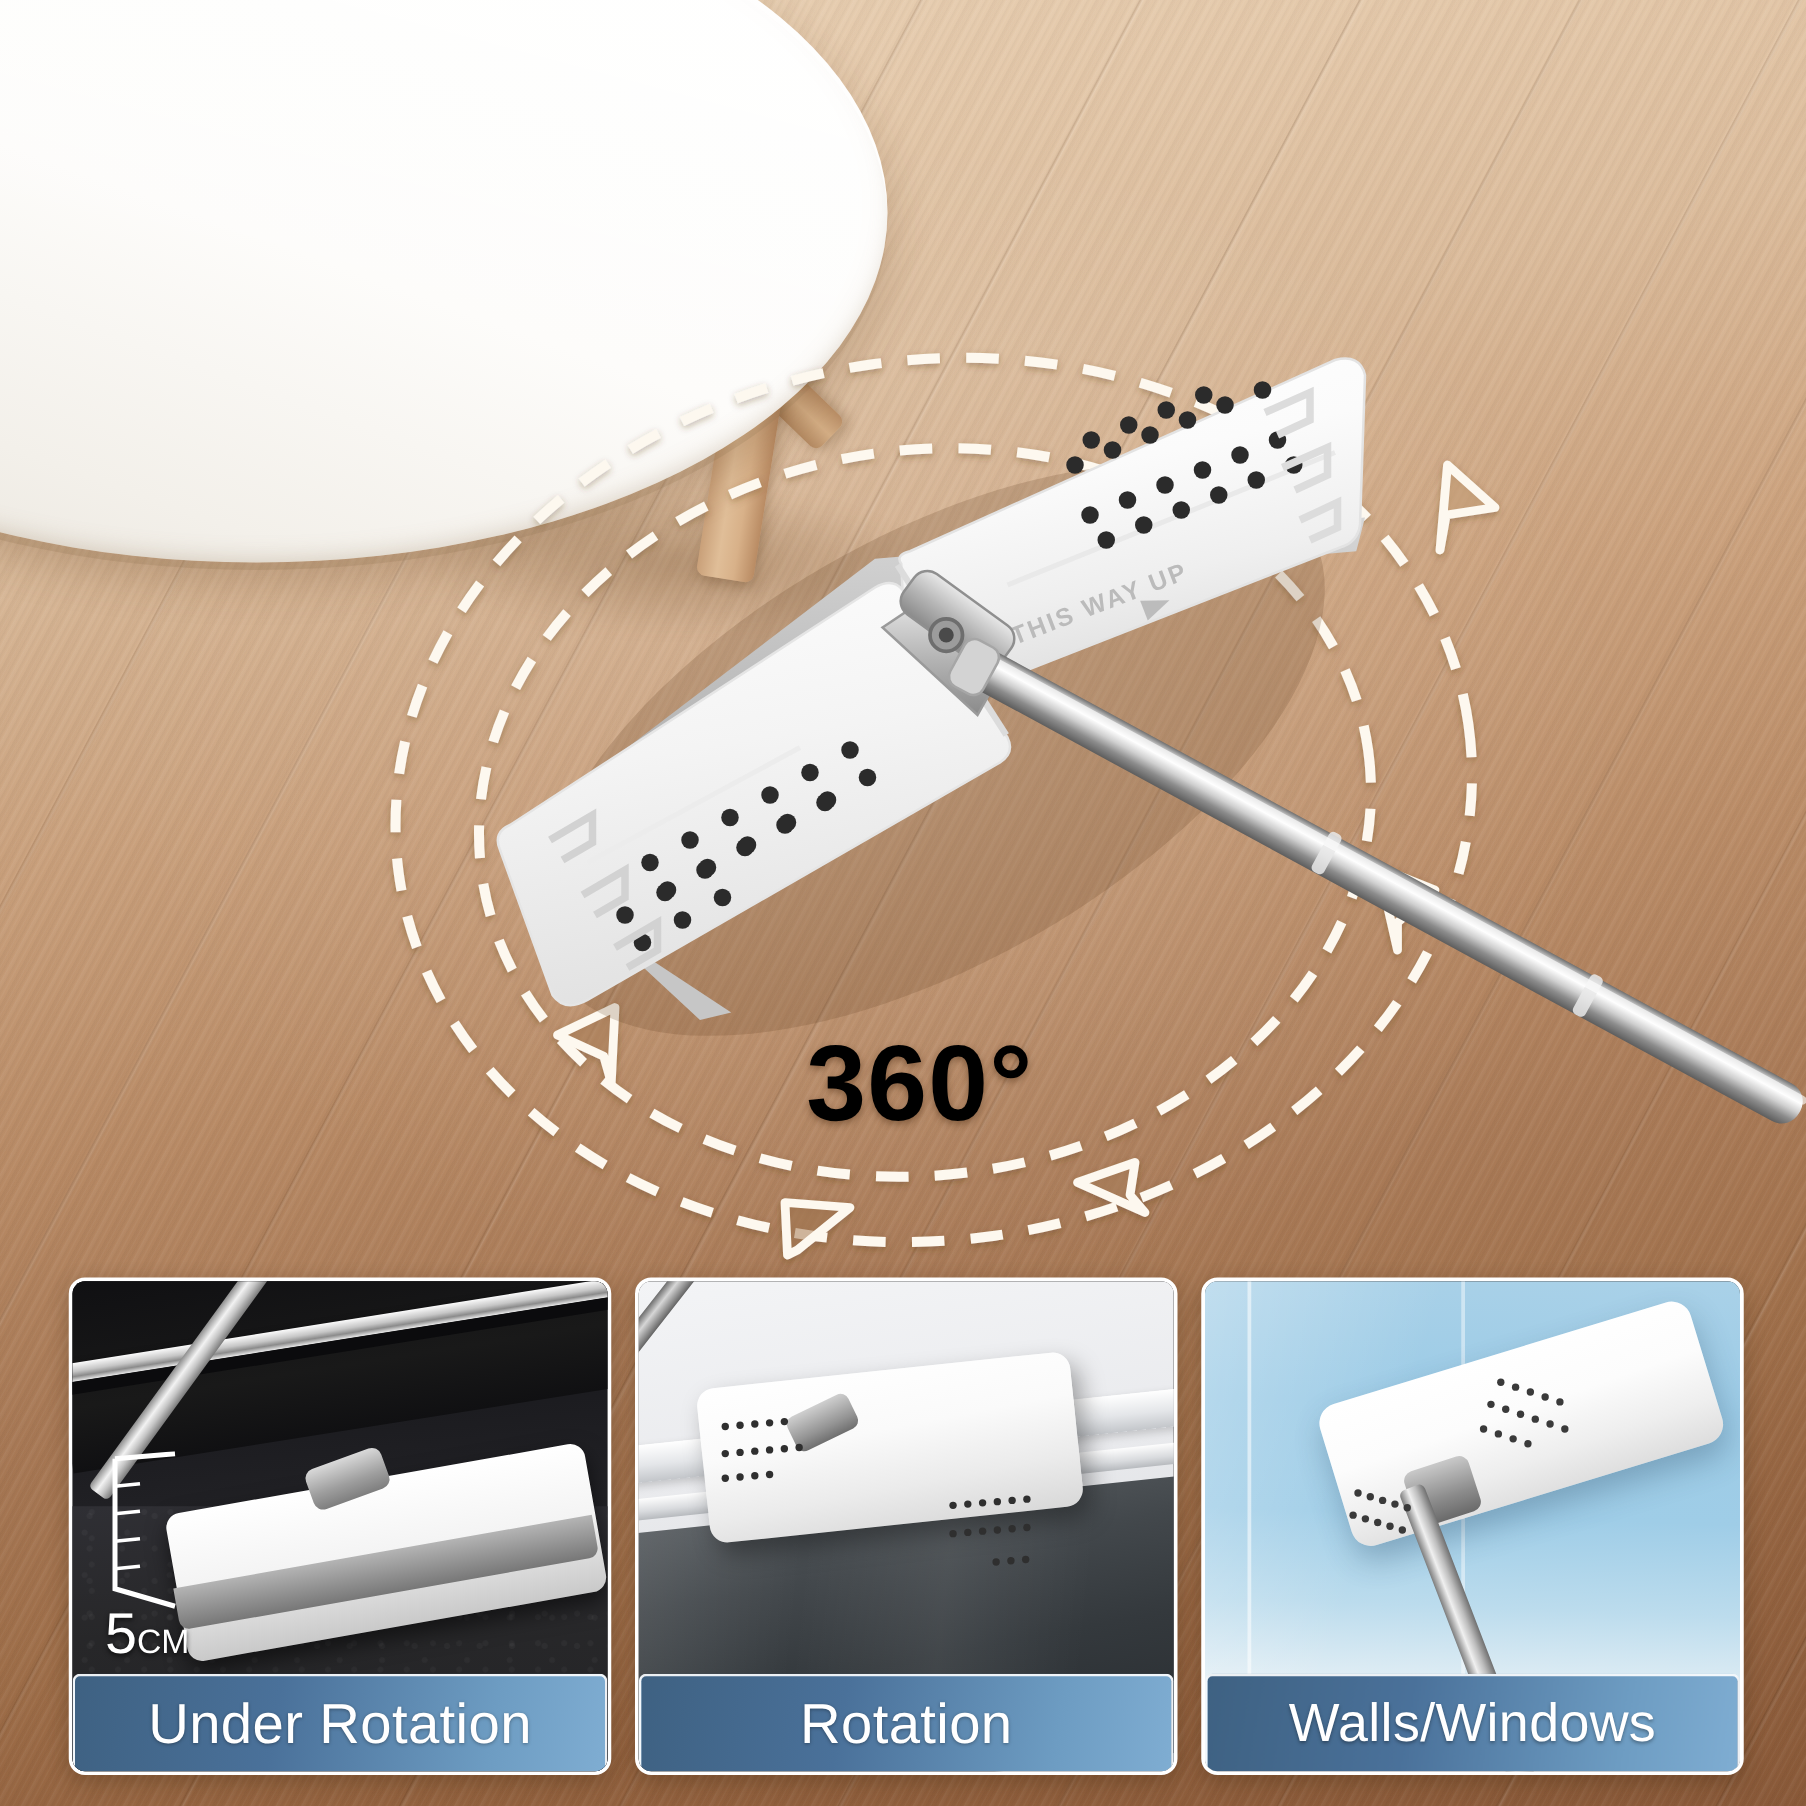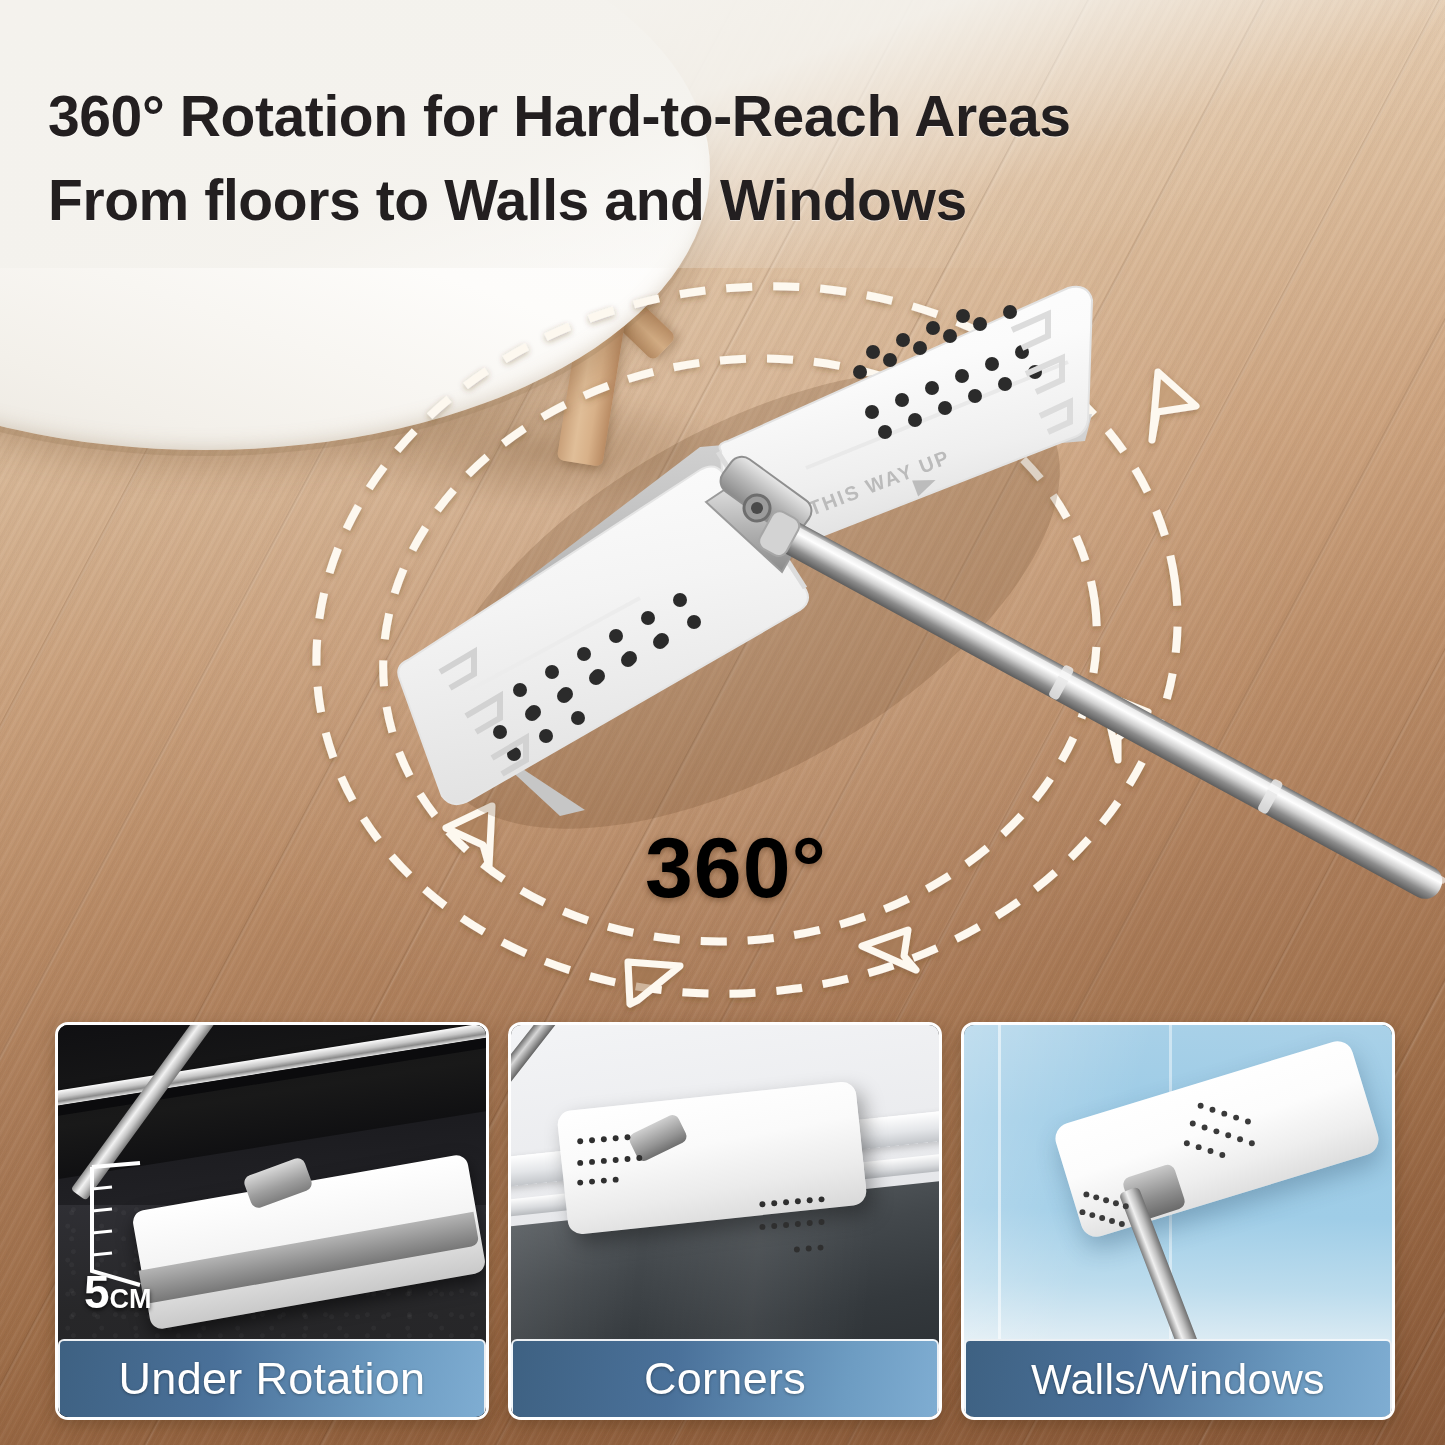--- a/index.html
+++ b/index.html
@@ -259,22 +259,22 @@
     width:64px; height:34px;
     background:linear-gradient(180deg,#d9d9d9,#9e9e9e 60%,#7e7e7e 100%);
     border-radius:8px;
     transform:rotate(-20deg);
   }
   .ruler {
     position:absolute; left:28px; bottom:128px;
     width:58px; height:128px;
   }
   .cm-label {
-    position:absolute; left:26px; bottom:98px;
-    color:#ffffff; font-weight:bold;
+    position:absolute; left:26px; bottom:84px;
+    color:#ffffff; font-weight:normal;
     font-size:46px; letter-spacing:0;
     text-shadow:0 2px 4px rgba(0,0,0,.7);
     white-space:nowrap;
   }
   .cm-label .unit { font-size:27px; }
 
   
   .t2-wall {
     position:absolute; inset:0;
     background:linear-gradient(172deg,#f3f4f6 0%,#e9eaed 40%,#dfe1e4 62%,#d2d4d8 76%,#cfd1d5 100%);
@@ -528,27 +528,20 @@
 
       <rect x="1065" y="664" width="11" height="36" rx="4" transform="rotate(28.5 1065 664)" fill="#e9e9e9" opacity=".85"></rect>
       <rect x="1274" y="778" width="11" height="36" rx="4" transform="rotate(28.5 1274 778)" fill="#e9e9e9" opacity=".85"></rect>
 
       <rect x="786" y="520" width="752" height="7" rx="4" transform="rotate(28.5 786 520)" fill="#ffffff" opacity=".62"></rect>
     </g>
 
     <rect x="776" y="508" width="30" height="42" rx="9" transform="rotate(28.5 776 508)" fill="#d3d3d3" stroke="#a6a6a6" stroke-width="2"></rect>
   </svg>
 
-  <div class="headline-wrap">
-    <div class="headline-fade"></div>
-    <div class="headline">
-      <span class="l">360° Rotation for Hard-to-Reach Areas</span>
-      <span class="l">From floors to Walls and Windows</span>
-    </div>
-  </div>
 
   <div class="thumbs">
 
     <div class="thumb">
       <div class="thumb-scene">
         <div class="t1-bg"></div>
         <div class="t1-floor"></div>
         <div class="t1-sofa"></div>
         <div class="t1-chrome"></div>
         <div class="t1-gap"></div>
@@ -611,21 +604,21 @@
             <circle cx="279" cy="203" r="3"></circle>
               <circle cx="291" cy="202" r="3"></circle>
             <circle cx="303" cy="201" r="3"></circle>
               <circle cx="315" cy="200" r="3"></circle>
             <circle cx="290" cy="228" r="3"></circle>
               <circle cx="302" cy="227" r="3"></circle>
             <circle cx="314" cy="226" r="3"></circle>
           </g>
         </svg>
       </div>
-      <div class="caption">Corners</div>
+      <div class="caption">Rotation</div>
     </div>
 
     <div class="thumb">
       <div class="thumb-scene">
         <div class="t3-sky"></div>
         <div class="t3-pane"></div>
         <div class="t3-pane2"></div>
         <div class="t3-glare"></div>
         <div class="t3-mop"></div>
         <div class="t3-joint"></div>

